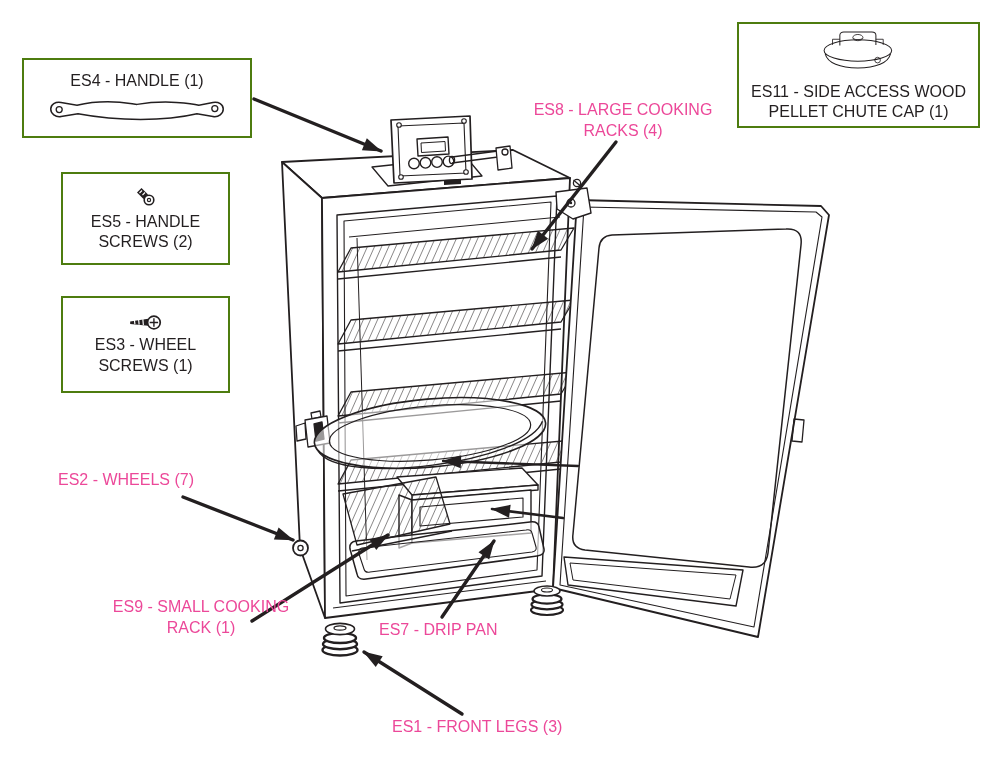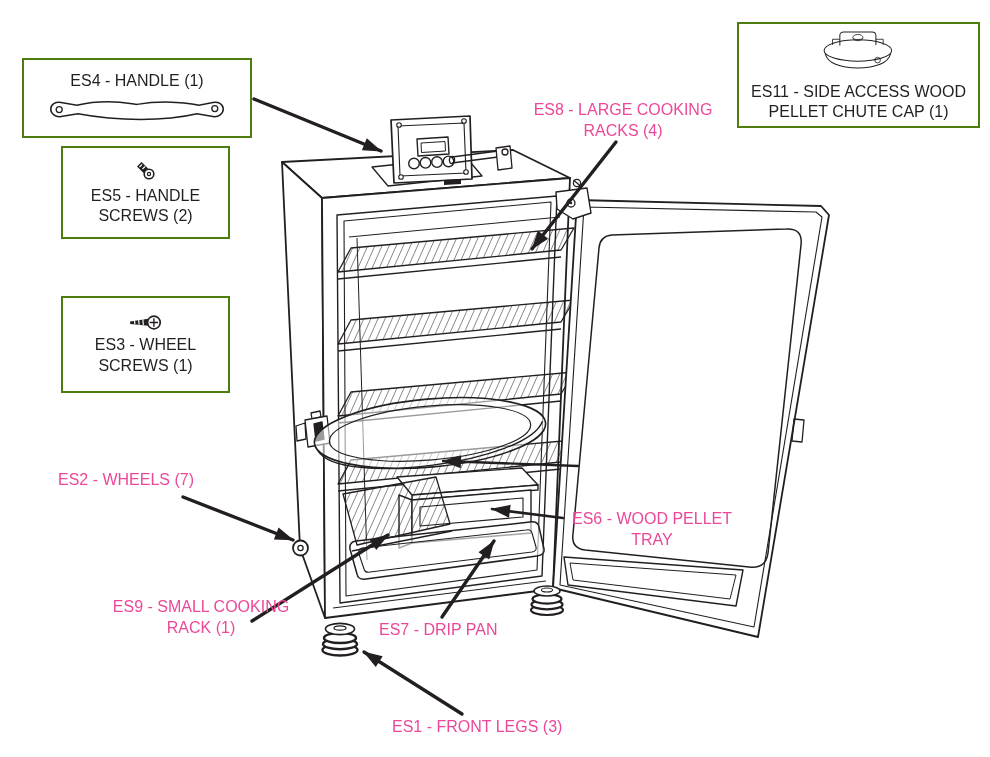--- a/index.html
+++ b/index.html
@@ -187,21 +187,21 @@
 
   <div class="callout" style="left:22px;top:58px;width:230px;height:80px;">
     <span class="lbl">ES4 - HANDLE (1)</span>
     <svg width="198" height="30" viewBox="0 0 200 32">
       <path d="M8,15 C8,10 13,7 19,8 L36,11 C70,3 95,10 100,10 C130,5 160,9 166,11 L181,8 C187,7 192,10 192,15 C192,20 187,24 181,23 L164,20 C130,28 80,28 37,20 L19,23 C13,24 8,20 8,15 Z" fill="#ffffff" stroke="#231f20" stroke-width="1.6"></path>
       <circle cx="17" cy="15.5" r="3.2" fill="none" stroke="#231f20" stroke-width="1.4"></circle>
       <circle cx="183" cy="14.5" r="3.2" fill="none" stroke="#231f20" stroke-width="1.4"></circle>
     </svg>
   </div>
 
-  <div class="callout" style="left:61px;top:146px;width:169px;height:93px;">
+  <div class="callout" style="left:61px;top:172px;width:169px;height:93px;">
     <svg width="24" height="24" viewBox="0 0 24 24">
       <path d="M3,7.5 L7.5,3 L14,9.5 L9.5,14 Z" fill="#231f20"></path>
       <path d="M5,3.5 L2.5,6 M8,5.5 L5.5,8 M11,7.5 L8.5,10" stroke="#ffffff" stroke-width="1.1"></path>
       <circle cx="15" cy="15" r="4.8" fill="#ffffff" stroke="#231f20" stroke-width="1.6"></circle>
       <circle cx="15" cy="15" r="1.6" fill="none" stroke="#231f20" stroke-width="1.2"></circle>
     </svg>
     <span class="lbl">ES5 - HANDLE SCREWS (2)</span>
   </div>
 
   <div class="callout" style="left:61px;top:296px;width:169px;height:97px;">
@@ -225,21 +225,20 @@
         <path d="M70,18.5 C73,21.5 83,21.5 86,18.5" stroke-width="1.2"></path>
         <circle cx="113" cy="57" r="5" stroke-width="1.5"></circle>
       </g>
     </svg>
     <span class="lbl">ES11 - SIDE ACCESS WOOD PELLET CHUTE CAP (1)</span>
   </div>
 
   <div class="flabel center" style="left:531px;top:100px;width:184px;">ES8 - LARGE COOKING RACKS (4)</div>
 
 
-  <div class="flabel center" style="left:560px;top:509px;width:184px;">ES6 - WOOD PELLET TRAY</div>
 
   <div class="flabel nowrap" style="left:58px;top:470px;">ES2 - WHEELS (7)</div>
 
   <div class="flabel center" style="left:104px;top:597px;width:194px;">ES9 - SMALL COOKING RACK (1)</div>
 
   <div class="flabel nowrap" style="left:379px;top:620px;">ES7 - DRIP PAN</div>
 
   <div class="flabel nowrap" style="left:392px;top:717px;">ES1 - FRONT LEGS (3)</div>
 
 </div>

